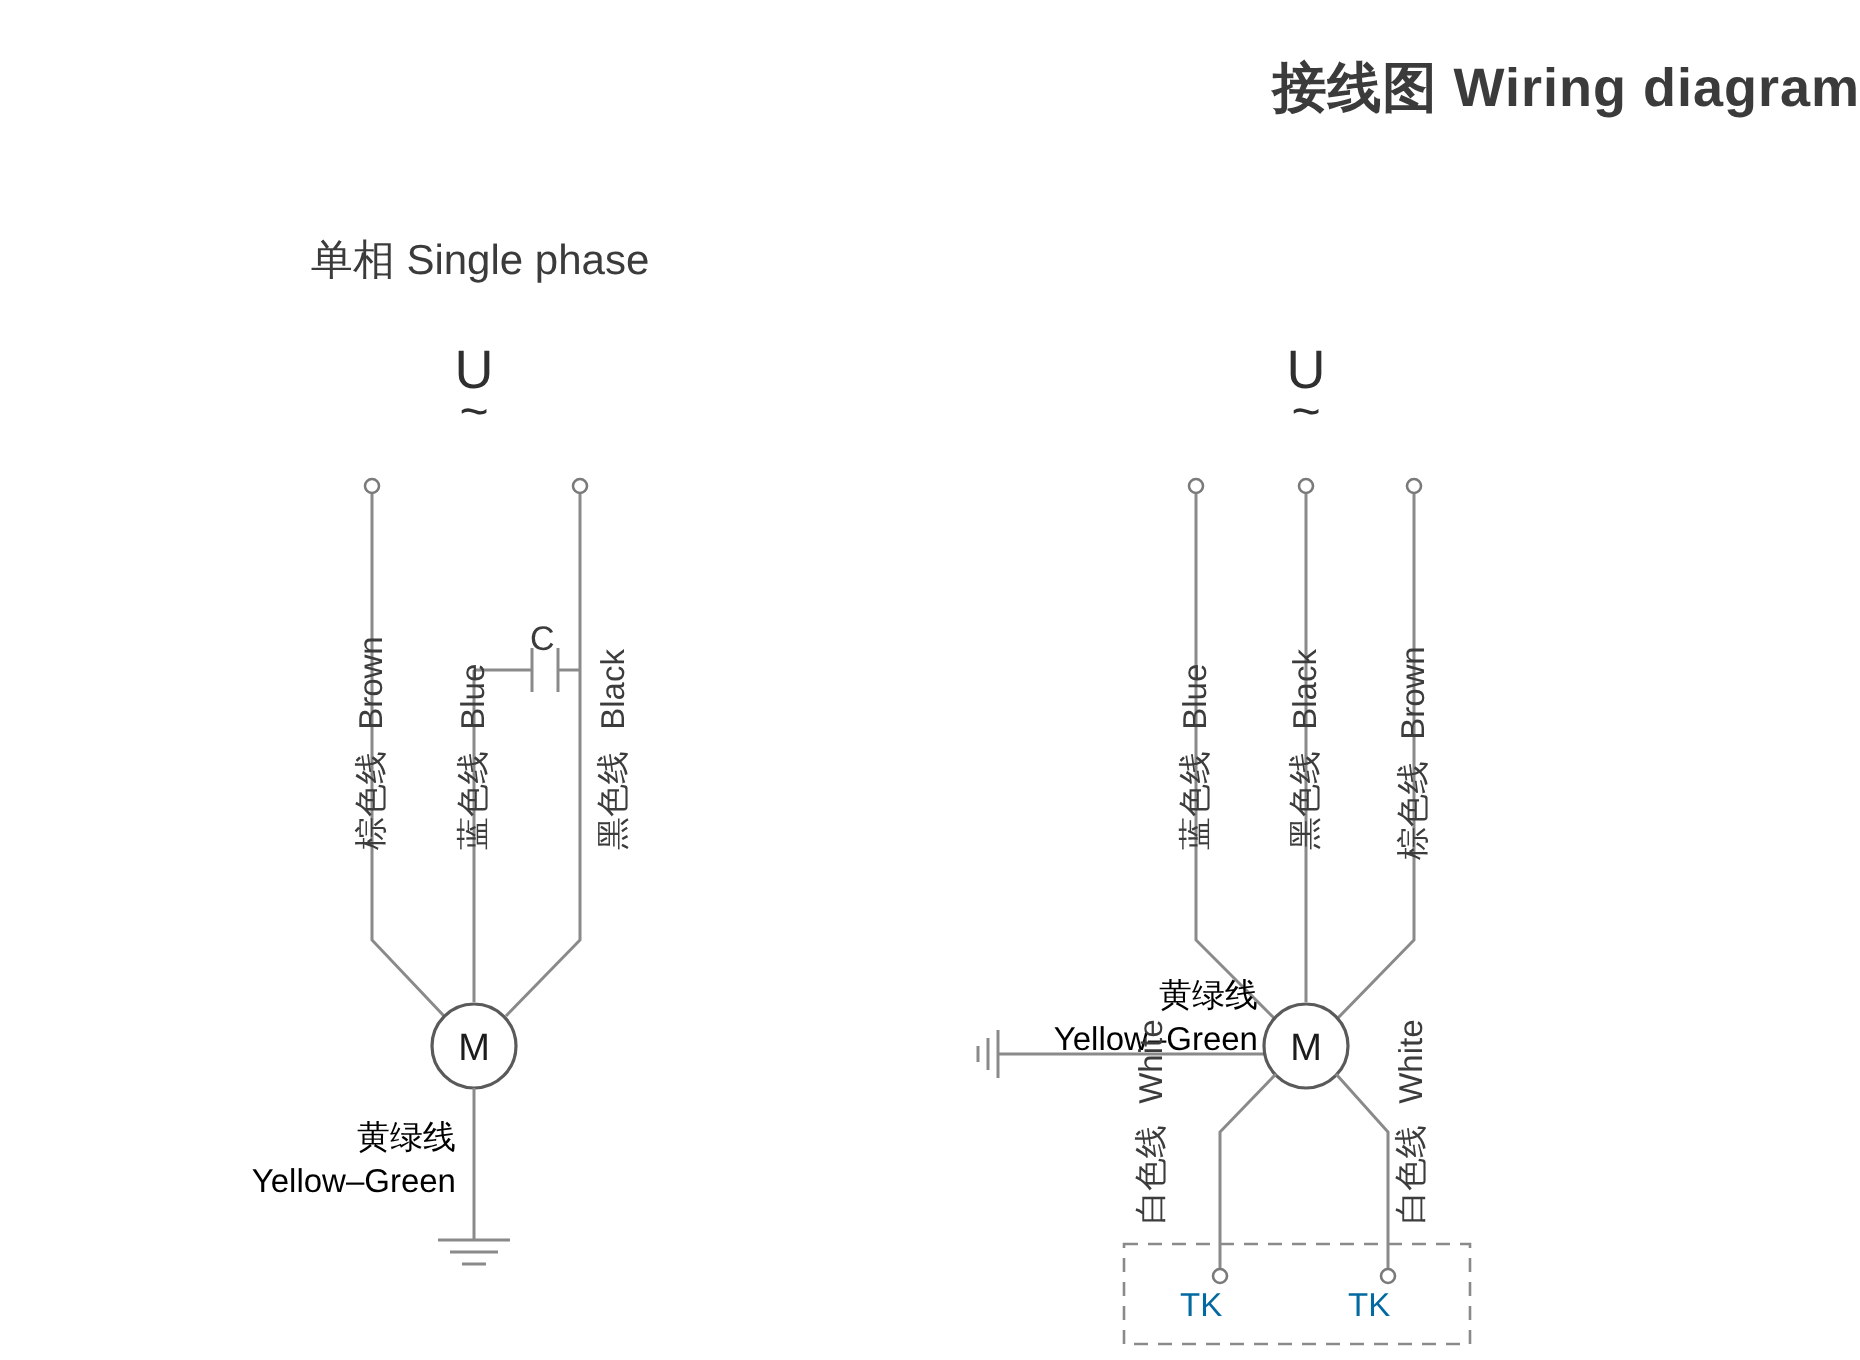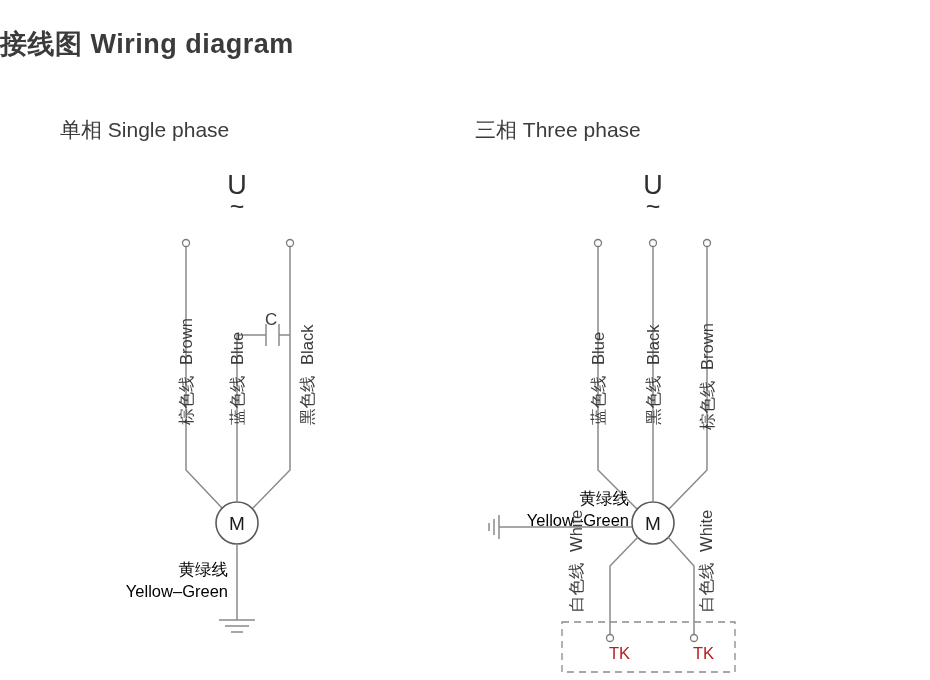--- a/index.html
+++ b/index.html
@@ -19,32 +19,32 @@
     left: 0; top: 0;
     width: 930px;
     height: 680px;
     background: #ffffff;
   }
   .diagram-title {
     position: absolute;
     left: 0;
     top: 26px;
     width: 930px;
-    text-align: left;
+    text-align: right;
     font-size: 27px;
     font-weight: bold;
     color: #3b3b3b;
     letter-spacing: 0.5px;
   }
   .panel-title {
     position: absolute;
     font-size: 21px;
     color: #3b3b3b;
     white-space: nowrap;
-    text-align: left;
+    text-align: center;
   }
   #single-phase-title {
     left: 60px;
     top: 116px;
     width: 360px;
   }
   #three-phase-title {
     left: 475px;
     top: 116px;
     width: 360px;
@@ -93,39 +93,38 @@
     text-align: right;
   }
   .cap-label {
     position: absolute;
     font-size: 17px;
     color: #3c3c3c;
   }
   .tk-label {
     position: absolute;
     font-size: 16.5px;
-    color: #b91c1c;
-    text-align: right;
+    color: #0369a1;
+    text-align: left;
     width: 40px;
   }
   .motor-letter {
     font-size: 19px;
     fill: #1c1c1c;
     font-family: "Liberation Sans", sans-serif;
   }
 </style>
 </head>
 <body>
 
 <div id="page-root">
 
   <div class="diagram-title">接线图 Wiring diagram</div>
 
   <div class="panel-title" id="single-phase-title">单相 Single phase</div>
-  <div class="panel-title" id="three-phase-title">三相 Three phase</div>
 
   <div class="supply-symbol" id="single-supply">
     <span class="u-glyph">U</span>
     <span class="ac-glyph">~</span>
   </div>
   <div class="supply-symbol" id="three-supply">
     <span class="u-glyph">U</span>
     <span class="ac-glyph">~</span>
   </div>
 

